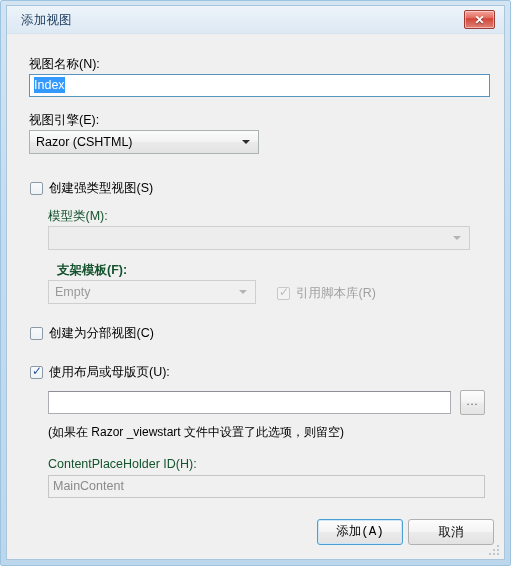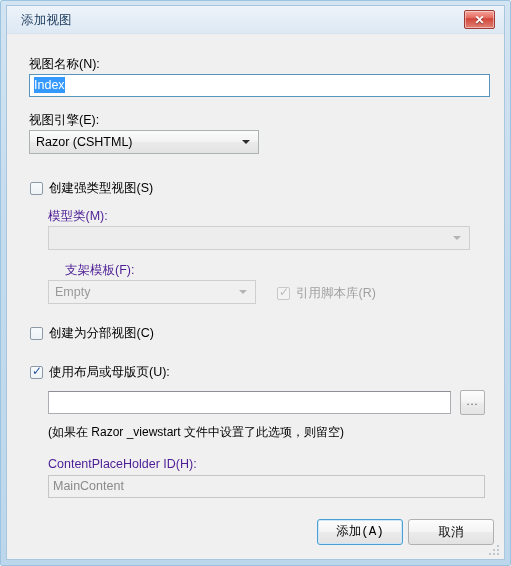--- a/index.html
+++ b/index.html
@@ -87,21 +87,21 @@
     background: #f0f0f0;
     border-radius: 17px;
   }
 
   .label {
     position: absolute;
     font-size: 12.5px;
     color: #000000;
     white-space: nowrap;
   }
-  .label.disabled { color: #4c1d95; }
+  .label.disabled { color: #14532d; }
 
   
   .textbox {
     position: absolute;
     box-sizing: border-box;
     background: #ffffff;
     border: 1px solid #abadb3;
     border-top-color: #8e9099;
     font-size: 12.5px;
     color: #000000;
@@ -287,21 +287,21 @@
         <span class="checkbox"></span>
         <span class="check-label">创建强类型视图(S)</span>
       </div>
 
       <div class="label disabled" style="left:41px; top:174px;">模型类(M):</div>
       <div class="combo disabled white-ish" style="left:41px; top:192px; width:422px; height:24px;">
         <span class="combo-text"></span>
         <span class="combo-arrow"></span>
       </div>
 
-      <div class="label disabled" style="left:58px; top:228px;">支架模板(F):</div>
+      <div class="label disabled" style="left:50px; top:228px;font-weight:bold;">支架模板(F):</div>
       <div class="combo disabled" style="left:41px; top:246px; width:208px; height:24px;text-decoration:underline;">
         <span class="combo-text">Empty</span>
         <span class="combo-arrow"></span>
       </div>
 
       <div class="checkrow disabled" style="left:270px; top:251px;">
         <span class="checkbox disabled">
           <span class="check-glyph">✓</span>
         </span>
         <span class="check-label disabled">引用脚本库(R)</span>

